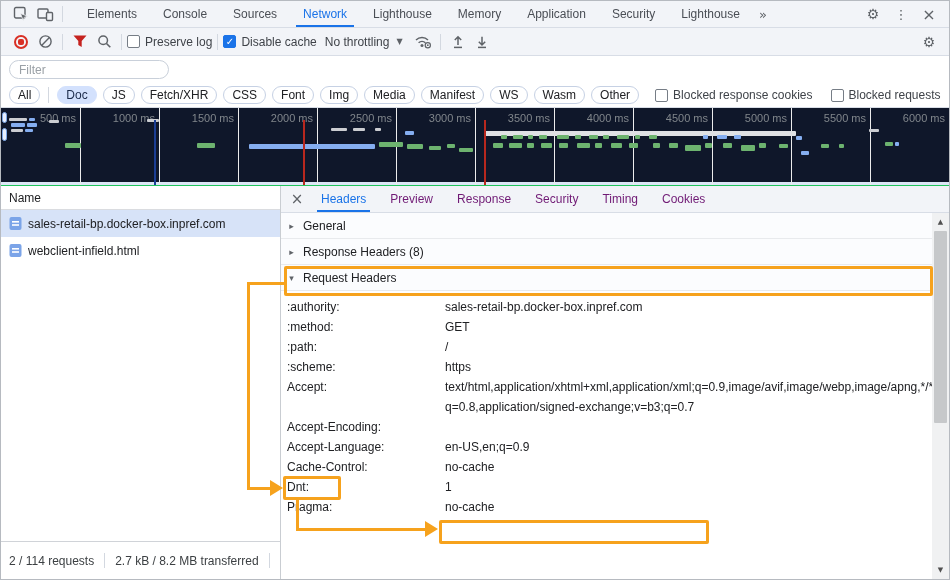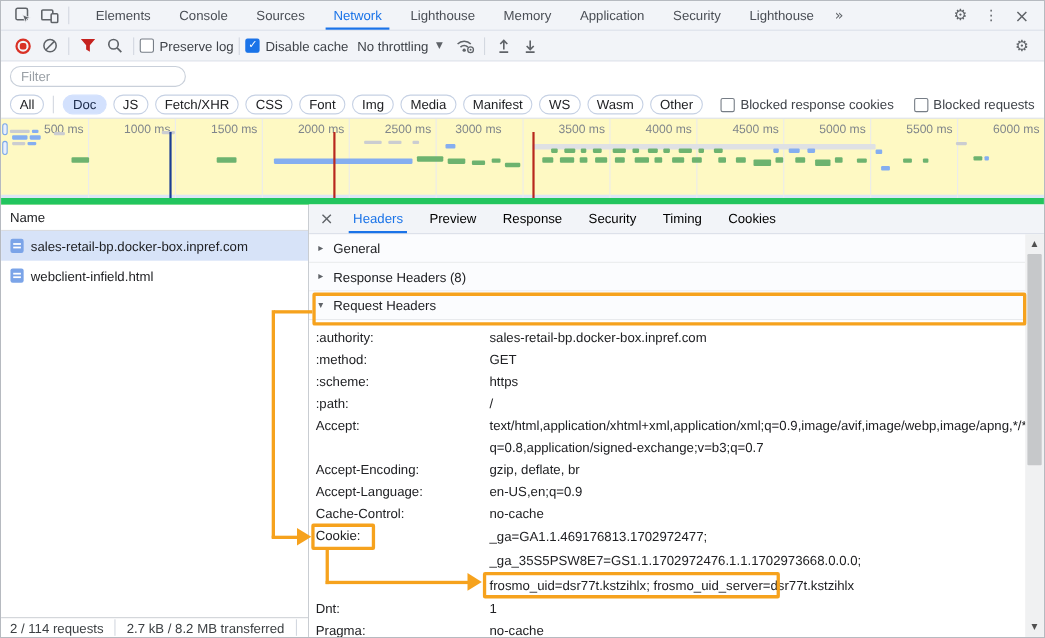--- a/index.html
+++ b/index.html
@@ -48,43 +48,43 @@
   
   .chips-row { height:25px; flex:none; background:#fff; border-bottom:1px solid #d8dde6;
     display:flex; align-items:center; padding:0 8px; }
   .chip { height:18px; display:flex; align-items:center; padding:0 8px; border:1px solid #c6d1e4;
     border-radius:10px; margin-right:6px; color:#202124; white-space:nowrap; background:#fff; }
   .chip.selected { background:#d3e1fd; border-color:#d3e1fd; color:#1b2a4a; }
   .chip-sep { width:1px; height:16px; background:#d3d8e0; margin:0 8px 0 2px; }
   .type-checks { display:flex; align-items:center; margin-left:10px; }
   .type-checks .cb { margin-right:18px; }
   
-  .overview { position:relative; height:78px; flex:none; background:#fef9c3; border-bottom:6px solid #22c55e; overflow:hidden; }
+  .overview { position:relative; height:78px; flex:none; background:#0f172a; border-bottom:1px solid #22c55e; overflow:hidden; }
   .gridline { position:absolute; top:0; bottom:0; width:1px; background:#ececec; }
   .tick-label { position:absolute; top:4px; width:60px; text-align:right; font-size:11px; color:#80868b; }
   .wbar { position:absolute; border-radius:1px; }
   .evline { position:absolute; top:12px; bottom:0; width:2px; }
   .grip { position:absolute; width:5px; border:1px solid #7aa7e8; border-radius:3px; background:#e8f0fe; left:1px; }
   .brush-strip { position:absolute; left:0; right:0; bottom:0; height:3px; background:#dce6f5; }
   
   .content { flex:1; display:flex; min-height:0; }
   .left-panel { width:280px; flex:none; border-right:1px solid #c9cdd2; display:flex; flex-direction:column; background:#fff; }
   .name-header { height:24px; flex:none; border-bottom:1px solid #dadce0; display:flex; align-items:center; padding-left:8px; color:#202124; }
   .request-rows { flex:1; min-height:0; }
   .request-row { height:27px; display:flex; align-items:center; gap:6px; padding-left:8px; white-space:nowrap; overflow:hidden; }
   .request-row.selected { background:#d7e3f8; }
   .doc-icon { flex:none; display:flex; }
-  .status-bar { height:18px; flex:none; border-top:1px solid #d0d3d8; display:flex; align-items:center; color:#3c4043; padding-left:8px; background:#fff;text-align:center; }
+  .status-bar { height:38px; flex:none; border-top:1px solid #d0d3d8; display:flex; align-items:center; color:#3c4043; padding-left:8px; background:#fff;text-align:center; }
   .status-sep { width:1px; height:15px; background:#d3d8e0; margin:0 10px; }
   
   .detail-panel { flex:1; min-width:0; display:flex; flex-direction:column; position:relative; background:#fff; }
   .detail-tabbar { height:27px; flex:none; background:#f2f4f8; border-bottom:1px solid #d8dde6;
     display:flex; align-items:stretch; padding-left:4px; }
   .detail-close { width:24px; display:flex; align-items:center; justify-content:center; color:#5f6368; font-size:15px; }
-  .detail-tab { display:flex; align-items:center; padding:0 12px; color:#000000; position:relative; white-space:nowrap; }
+  .detail-tab { display:flex; align-items:center; padding:0 12px; color:#701a75; position:relative; white-space:nowrap; }
   .detail-tab.active { color:#1a73e8; }
   .detail-tab.active::after { content:""; position:absolute; left:8px; right:8px; bottom:0; height:2px; background:#1a73e8; }
   .detail-body { flex:1; min-height:0; position:relative; padding-right:17px; overflow:hidden; }
   .section-row { height:26px; display:flex; align-items:center; gap:7px; padding-left:6px;
     border-bottom:1px solid #e8eaed; background:#fbfcfe; color:#202124; }
   .disclosure { color:#5f6368; font-size:9px; width:9px; text-align:center; }
   .headers-list { margin-top:6px; }
   .header-row { display:flex; padding-left:6px; line-height:20px; }
   .header-key { width:158px; flex:none; color:#202124; }
   .header-val { width:492px; flex:none; word-break:break-all; color:#202124; }
@@ -250,21 +250,21 @@
       <div class="tick-label" style="left: 15px;">500 ms</div>
       <div class="gridline" style="left: 158px;"></div>
       <div class="tick-label" style="left: 94px;">1000 ms</div>
       <div class="gridline" style="left: 237px;"></div>
       <div class="tick-label" style="left: 173px;">1500 ms</div>
       <div class="gridline" style="left: 316px;"></div>
       <div class="tick-label" style="left: 252px;">2000 ms</div>
       <div class="gridline" style="left: 395px;"></div>
       <div class="tick-label" style="left: 331px;">2500 ms</div>
       <div class="gridline" style="left: 474px;"></div>
-      <div class="tick-label" style="left: 395px;">3000 ms</div>
+      <div class="tick-label" style="left: 410px;">3000 ms</div>
       <div class="gridline" style="left: 553px;"></div>
       <div class="tick-label" style="left: 489px;">3500 ms</div>
       <div class="gridline" style="left: 632px;"></div>
       <div class="tick-label" style="left: 568px;">4000 ms</div>
       <div class="gridline" style="left: 711px;"></div>
       <div class="tick-label" style="left: 647px;">4500 ms</div>
       <div class="gridline" style="left: 790px;"></div>
       <div class="tick-label" style="left: 726px;">5000 ms</div>
       <div class="gridline" style="left: 869px;"></div>
       <div class="tick-label" style="left: 805px;">5500 ms</div>
@@ -397,50 +397,41 @@
         <div class="headers-list" id="headers-list">
             <div class="header-row">
               <span class="header-key">:authority:</span>
               <span class="header-val">sales-retail-bp.docker-box.inpref.com</span>
             </div>
             <div class="header-row">
               <span class="header-key">:method:</span>
               <span class="header-val">GET</span>
             </div>
             <div class="header-row">
+              <span class="header-key">:path:</span>
+              <span class="header-val">/</span>
+            </div>
+            <div class="header-row">
               <span class="header-key">:scheme:</span>
               <span class="header-val">https</span>
             </div>
             <div class="header-row">
-              <span class="header-key">:path:</span>
-              <span class="header-val">/</span>
-            </div>
-            <div class="header-row">
               <span class="header-key">Accept:</span>
               <span class="header-val">text/html,application/xhtml+xml,application/xml;q=0.9,image/avif,image/webp,image/apng,*/*;q=0.8,application/signed-exchange;v=b3;q=0.7</span>
             </div>
             <div class="header-row">
               <span class="header-key">Accept-Encoding:</span>
-              <span class="header-val">gzip, deflate, br</span>
             </div>
             <div class="header-row">
               <span class="header-key">Accept-Language:</span>
               <span class="header-val">en-US,en;q=0.9</span>
             </div>
             <div class="header-row">
               <span class="header-key">Cache-Control:</span>
               <span class="header-val">no-cache</span>
-            </div>
-            <div class="header-row">
-              <span class="header-key">Cookie:</span>
-              <span class="header-val">
-                <div class="cookie-line">_ga=GA1.1.469176813.1702972477;</div>
-                <div class="cookie-line">_ga_35S5PSW8E7=GS1.1.1702972476.1.1.1702973668.0.0.0;</div>
-                <div class="cookie-line">frosmo_uid=dsr77t.kstzihlx; frosmo_uid_server=dsr77t.kstzihlx</div>
-              </span>
             </div>
             <div class="header-row">
               <span class="header-key">Dnt:</span>
               <span class="header-val">1</span>
             </div>
             <div class="header-row">
               <span class="header-key">Pragma:</span>
               <span class="header-val">no-cache</span>
             </div>
           </div>

